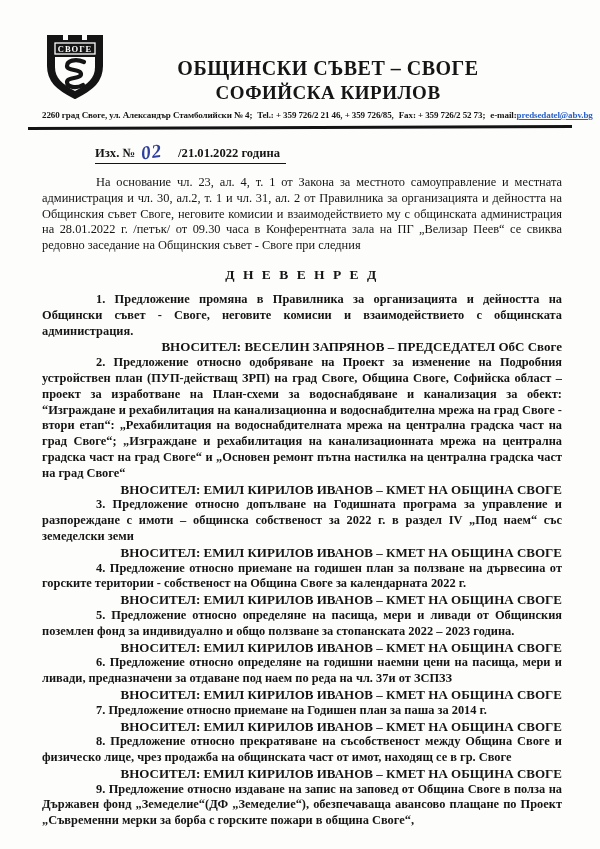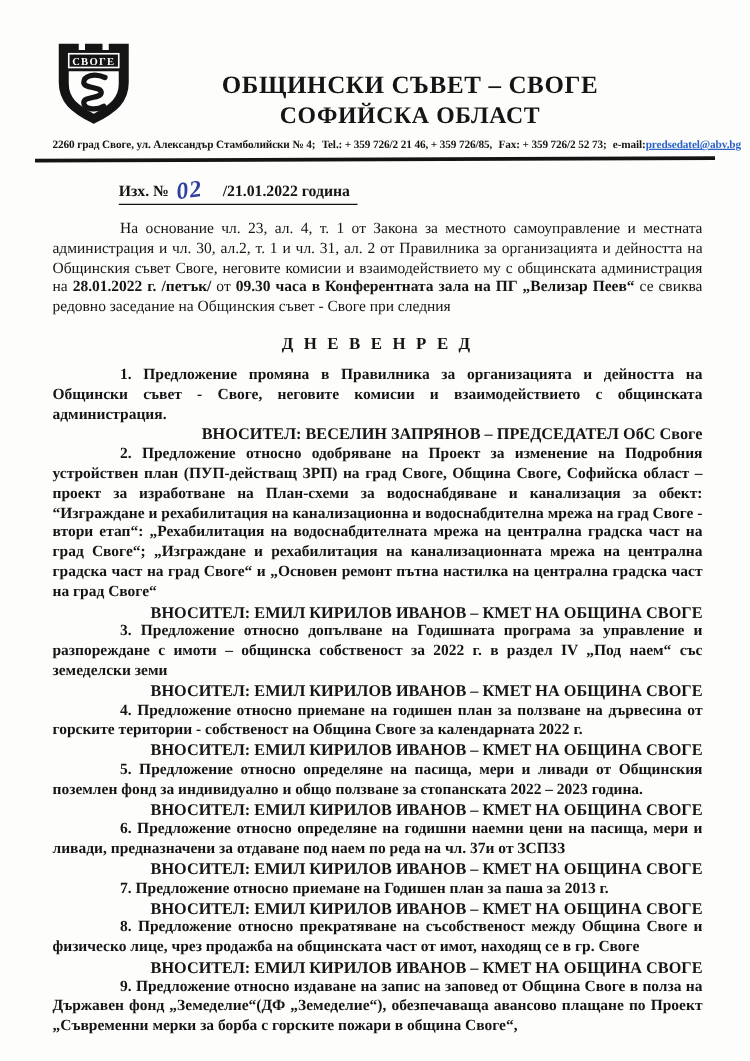--- a/index.html
+++ b/index.html
@@ -58,21 +58,21 @@
     margin: 0 16px 0 6px;
     letter-spacing: 1px;
   }
   
   .intro {
     margin-top: 11px;
     font-size: 12.4px; line-height: 15.8px;
     text-align: justify;
     text-indent: 54px;
   }
-  .intro .b { font-weight: bold; }
+  .intro .b { font-weight: normal; }
   .agenda-heading {
     margin: 13px 0 9px 0;
     text-align: center;
     font-size: 13.5px; font-weight: bold;
     letter-spacing: 2.5px;
     font-family: Liberation Serif, serif;
   }
   .agenda-item {
     font-size: 12.4px; line-height: 15.8px;
     font-weight: bold;
@@ -103,21 +103,21 @@
         <rect x="11" y="10" width="40" height="11" fill="#141414" stroke="#fdfdfc" stroke-width="1.3"></rect>
         <text x="31" y="19" text-anchor="middle" fill="#fdfdfc" font-family="Liberation Serif, serif" font-size="8.5" font-weight="bold" letter-spacing="1">СВОГЕ</text>
 
         <path d="M11 24 L51 24 L51 34 C51 45 44 51 31 58 C18 51 11 45 11 34 Z" fill="#fdfdfc"></path>
 
         <path d="M40 29 C31 25 23 28 23 33 C23 38 37 36 37 41 C37 46 23 44 23 49 C23 54 32 56 39 52" fill="none" stroke="#141414" stroke-width="4.2" stroke-linecap="round"></path>
       </svg>
     </div>
     <div class="titles">
       <div class="org-name">ОБЩИНСКИ СЪВЕТ – СВОГЕ</div>
-      <div class="region-name">СОФИЙСКА ОБЛАСТ</div>
+      <div class="region-name">СОФИЙСКА КИРИЛОВ</div>
     </div>
   </header>
 
   <div class="contact-line"><span class="seg">2260 град Своге, ул.  Александър Стамболийски № 4;</span><span class="seg">Tel.: + 359 726/2 21 46, + 359 726/85,</span><span class="seg">Fax: + 359 726/2 52 73;</span><span>e-mail:</span><a class="email-link">predsedatel@abv.bg</a>
   </div>
 
   <div class="header-rule"></div>
 
   <div>
     <div class="ref-line"><span>Изх. №</span><span class="handwritten-no">02</span><span>/21.01.2022 година</span>
@@ -134,20 +134,20 @@
       <p class="agenda-item">2. Предложение относно одобряване на Проект за изменение на Подробния устройствен план (ПУП-действащ ЗРП) на град Своге, Община Своге, Софийска област – проект за изработване на План-схеми за водоснабдяване и канализация за обект: “Изграждане и рехабилитация на канализационна и водоснабдителна мрежа на град Своге - втори етап“: „Рехабилитация на водоснабдителната мрежа на централна градска част на град Своге“; „Изграждане и рехабилитация на канализационната мрежа на централна градска част на град Своге“ и „Основен ремонт пътна настилка на централна градска част на град Своге“</p>
       <p class="agenda-submitter">ВНОСИТЕЛ: ЕМИЛ КИРИЛОВ ИВАНОВ – КМЕТ НА ОБЩИНА СВОГЕ</p>
       <p class="agenda-item">3. Предложение относно допълване на Годишната програма за управление и разпореждане с имоти – общинска собственост за 2022 г. в раздел IV „Под наем“ със земеделски земи</p>
       <p class="agenda-submitter">ВНОСИТЕЛ: ЕМИЛ КИРИЛОВ ИВАНОВ – КМЕТ НА ОБЩИНА СВОГЕ</p>
       <p class="agenda-item">4. Предложение относно приемане на годишен план за ползване на дървесина от горските територии - собственост на Община Своге за календарната 2022 г.</p>
       <p class="agenda-submitter">ВНОСИТЕЛ: ЕМИЛ КИРИЛОВ ИВАНОВ – КМЕТ НА ОБЩИНА СВОГЕ</p>
       <p class="agenda-item">5. Предложение относно определяне на пасища, мери и ливади от Общинския поземлен фонд за индивидуално и общо ползване за стопанската 2022 – 2023 година.</p>
       <p class="agenda-submitter">ВНОСИТЕЛ: ЕМИЛ КИРИЛОВ ИВАНОВ – КМЕТ НА ОБЩИНА СВОГЕ</p>
       <p class="agenda-item">6. Предложение относно определяне на годишни наемни цени на пасища, мери и ливади, предназначени за отдаване под наем по реда на чл. 37и от ЗСПЗЗ</p>
       <p class="agenda-submitter">ВНОСИТЕЛ: ЕМИЛ КИРИЛОВ ИВАНОВ – КМЕТ НА ОБЩИНА СВОГЕ</p>
-      <p class="agenda-item">7. Предложение относно приемане на Годишен план за паша за 2013 г.</p>
+      <p class="agenda-item">7. Предложение относно приемане на Годишен план за паша за 2014 г.</p>
       <p class="agenda-submitter">ВНОСИТЕЛ: ЕМИЛ КИРИЛОВ ИВАНОВ – КМЕТ НА ОБЩИНА СВОГЕ</p>
       <p class="agenda-item">8. Предложение относно прекратяване на съсобственост между Община Своге и физическо лице, чрез продажба на общинската част от имот, находящ се в гр. Своге</p>
       <p class="agenda-submitter">ВНОСИТЕЛ: ЕМИЛ КИРИЛОВ ИВАНОВ – КМЕТ НА ОБЩИНА СВОГЕ</p>
       <p class="agenda-item">9. Предложение относно издаване на запис на заповед от Община Своге в полза на Държавен фонд „Земеделие“(ДФ „Земеделие“), обезпечаваща авансово плащане по Проект „Съвременни мерки за борба с горските пожари в община Своге“,</p>
     </div>
 
 </div>
 
 </body></html>

